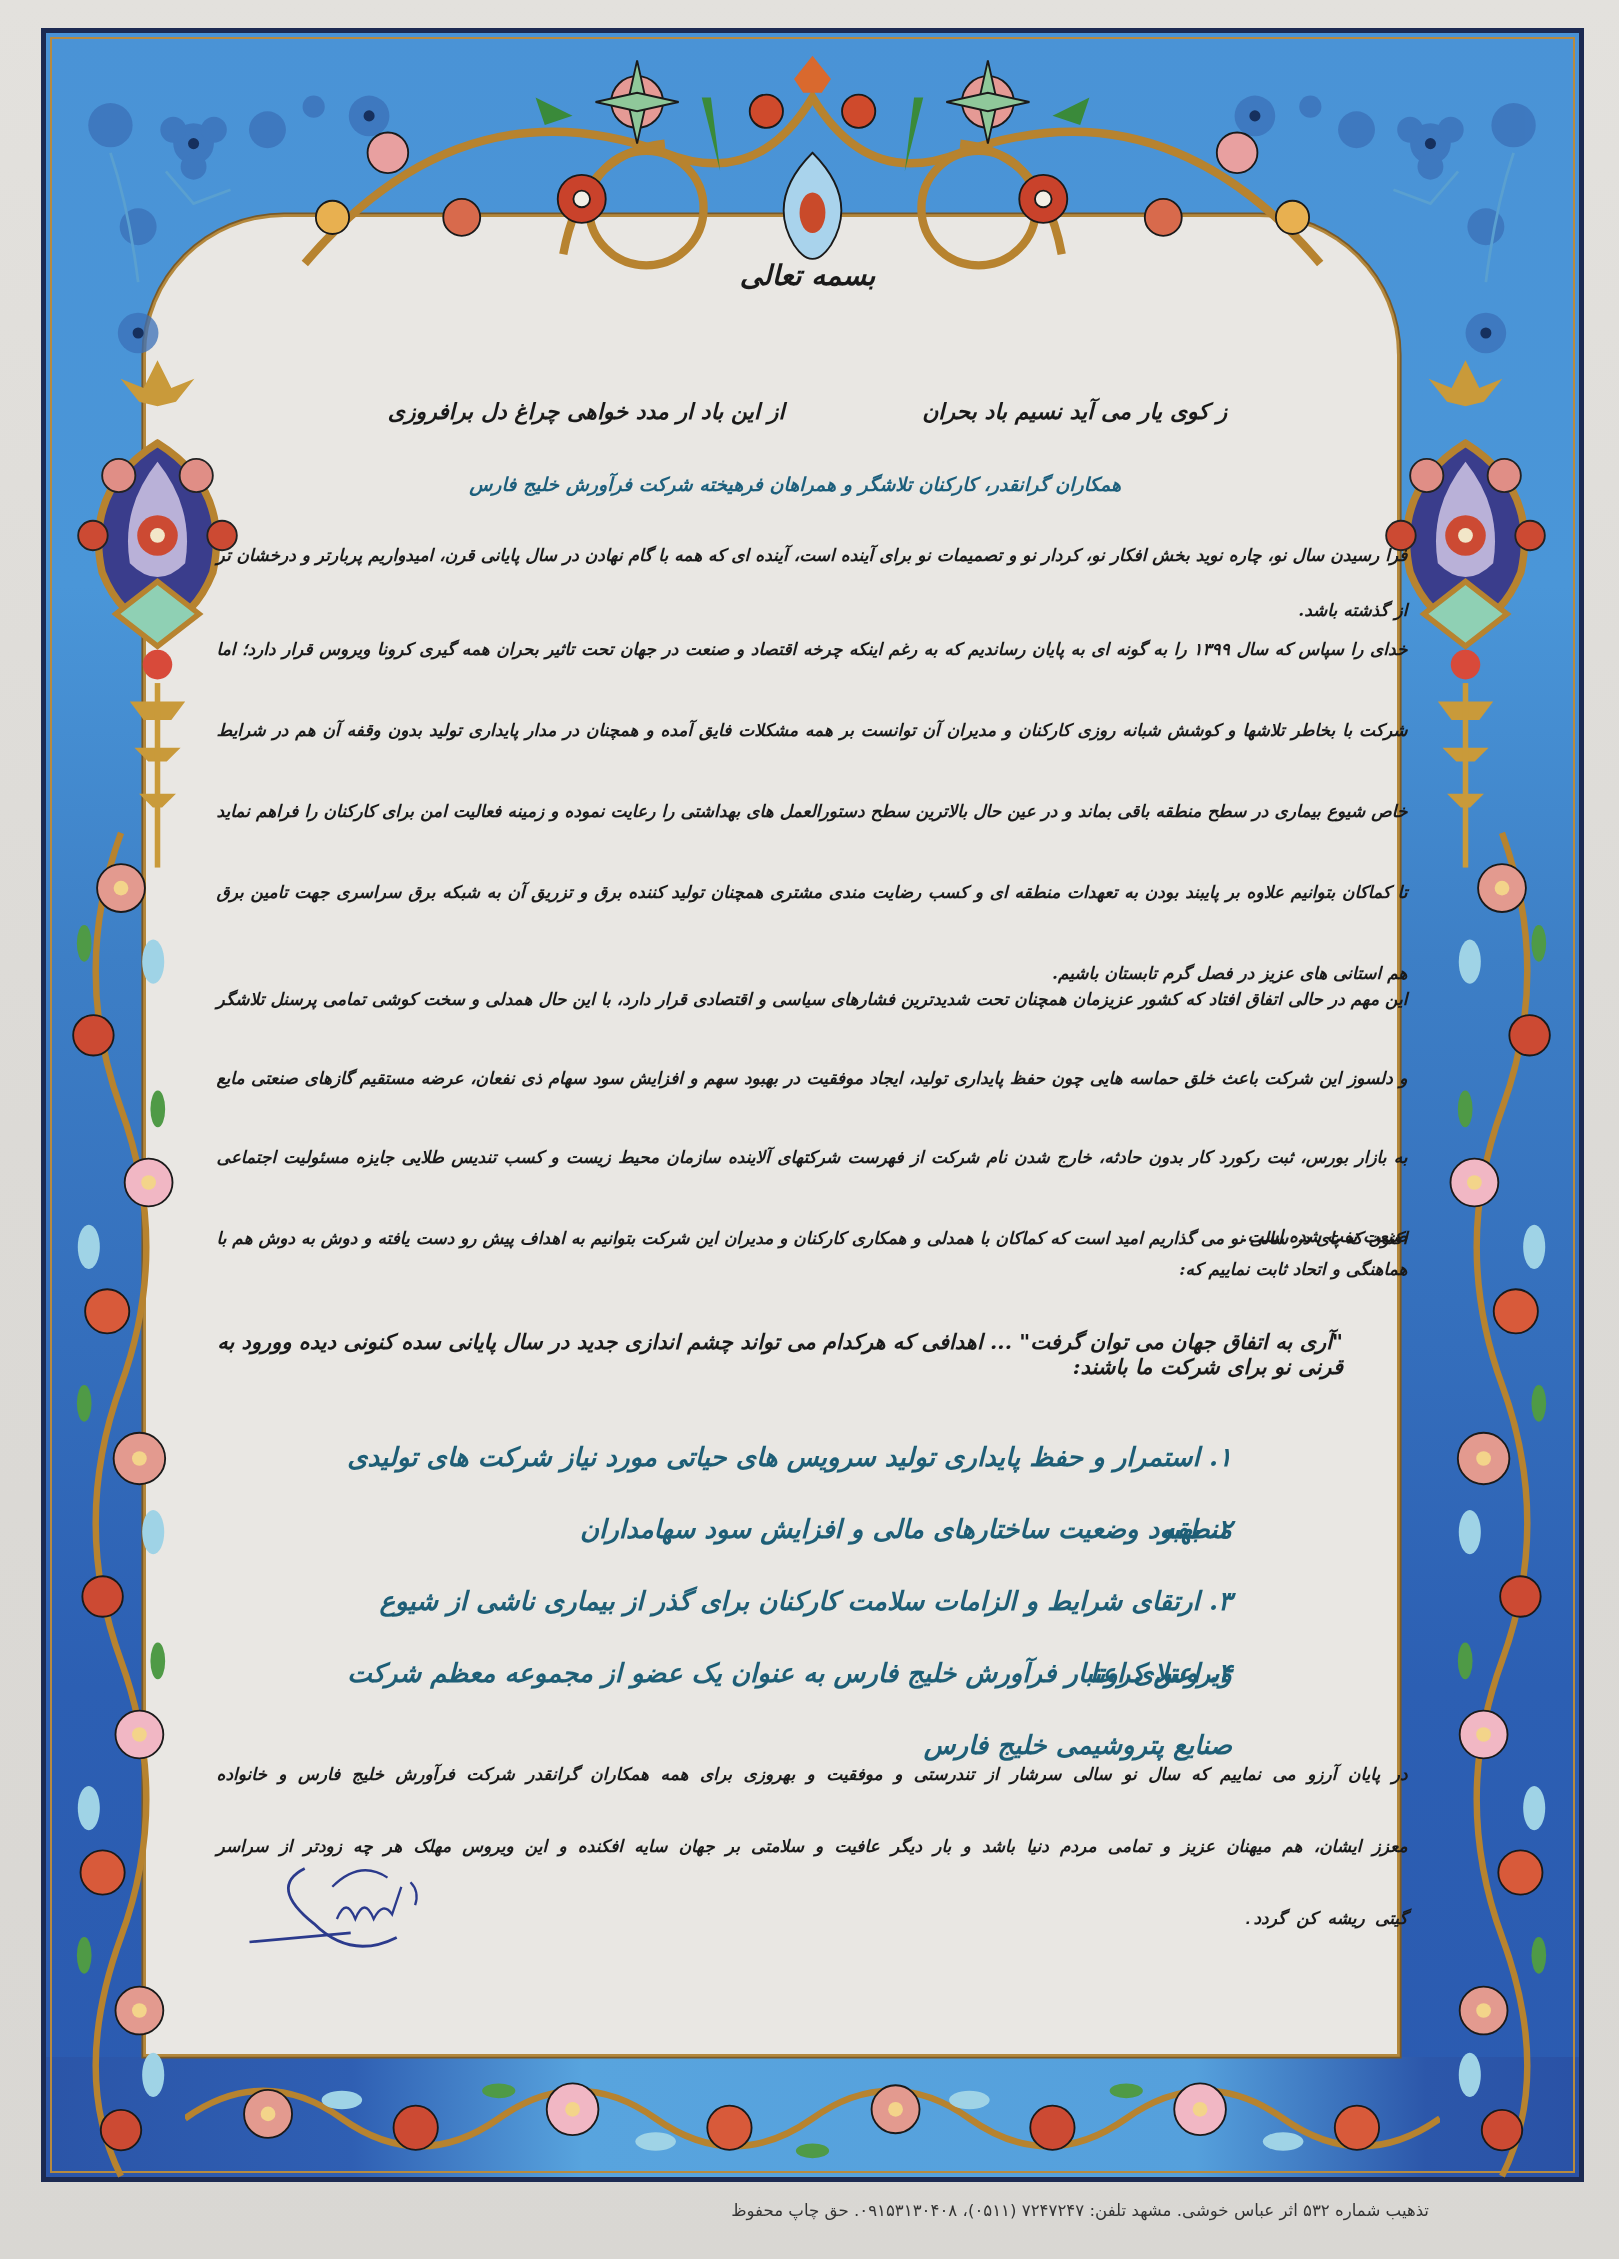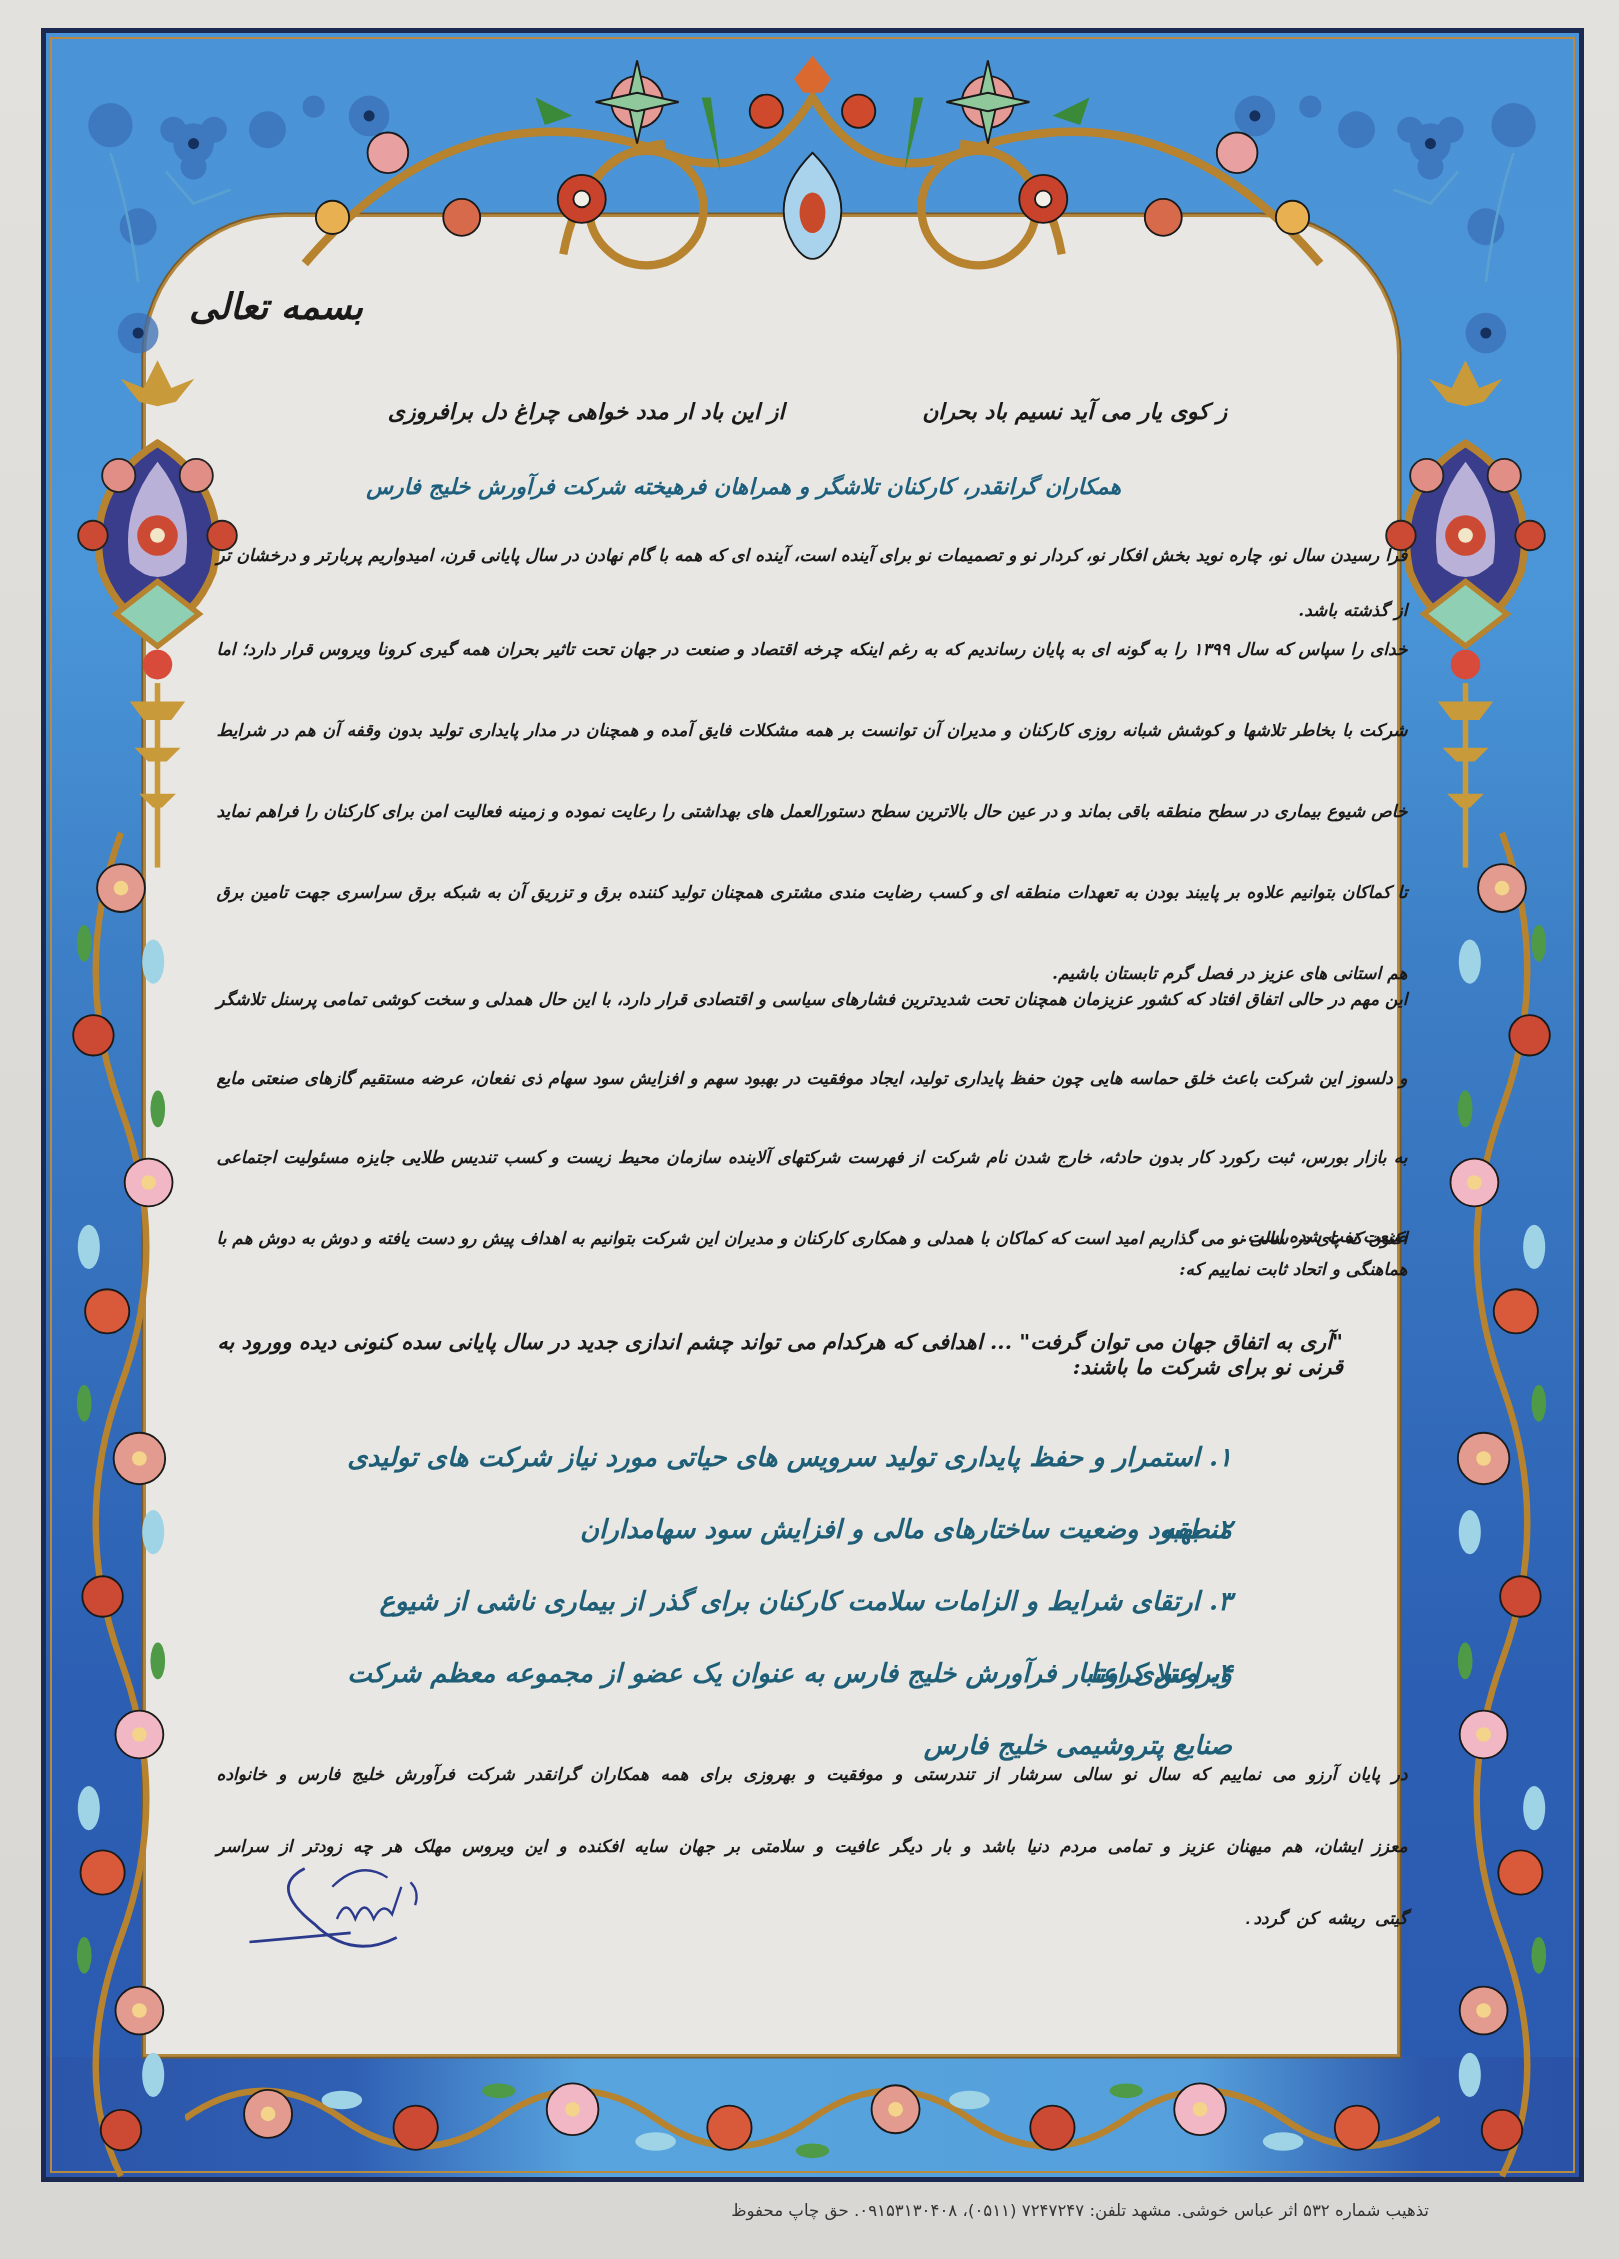--- a/index.html
+++ b/index.html
@@ -46,27 +46,27 @@
     z-index: 1;
   }
   .ornament { position: absolute; z-index: 4; }
   .content {
     position: absolute; left: 189px; top: 0; width: 1237px; height: 2259px;
     z-index: 5; direction: rtl;
     font-family: "DejaVu Serif", serif;
     color: #1a1a1a;
   }
   .title {
-    position: absolute; top: 285px; left: 0; right: 0; text-align: left;
-    font-size: 36px; font-weight: bold; font-style: italic;
+    position: absolute; top: 259px; left: 0; right: 0; text-align: center;
+    font-size: 28px; font-weight: bold; font-style: italic;
   }
   .poem { position: absolute; top: 386px; left: 0; right: 0; text-align: center; font-size: 22px; font-weight: bold; font-style: italic; }
   .poem span { display: inline-block; margin: 12px 65px; }
   .greeting {
-    position: absolute; top: 473px; right: 305px; font-size: 22px; font-style: italic; font-weight: bold;
+    position: absolute; top: 473px; right: 305px; font-size: 19px; font-style: italic; font-weight: bold;
     color: #1d5f7c;
   }
   .para {
     position: absolute; right: 18.5px; width: 1191px; font-size: 17px; line-height: 92px;
     font-style: italic; font-weight: bold; text-align: justify; text-align-last: right;
   }
   .p1 { top: 528px; line-height: 55px; }
   .p2 { top: 609px; line-height: 81px; }
   .p3 { top: 960px; line-height: 79px; }
   .p4 { top: 1223px; line-height: 31px; }

